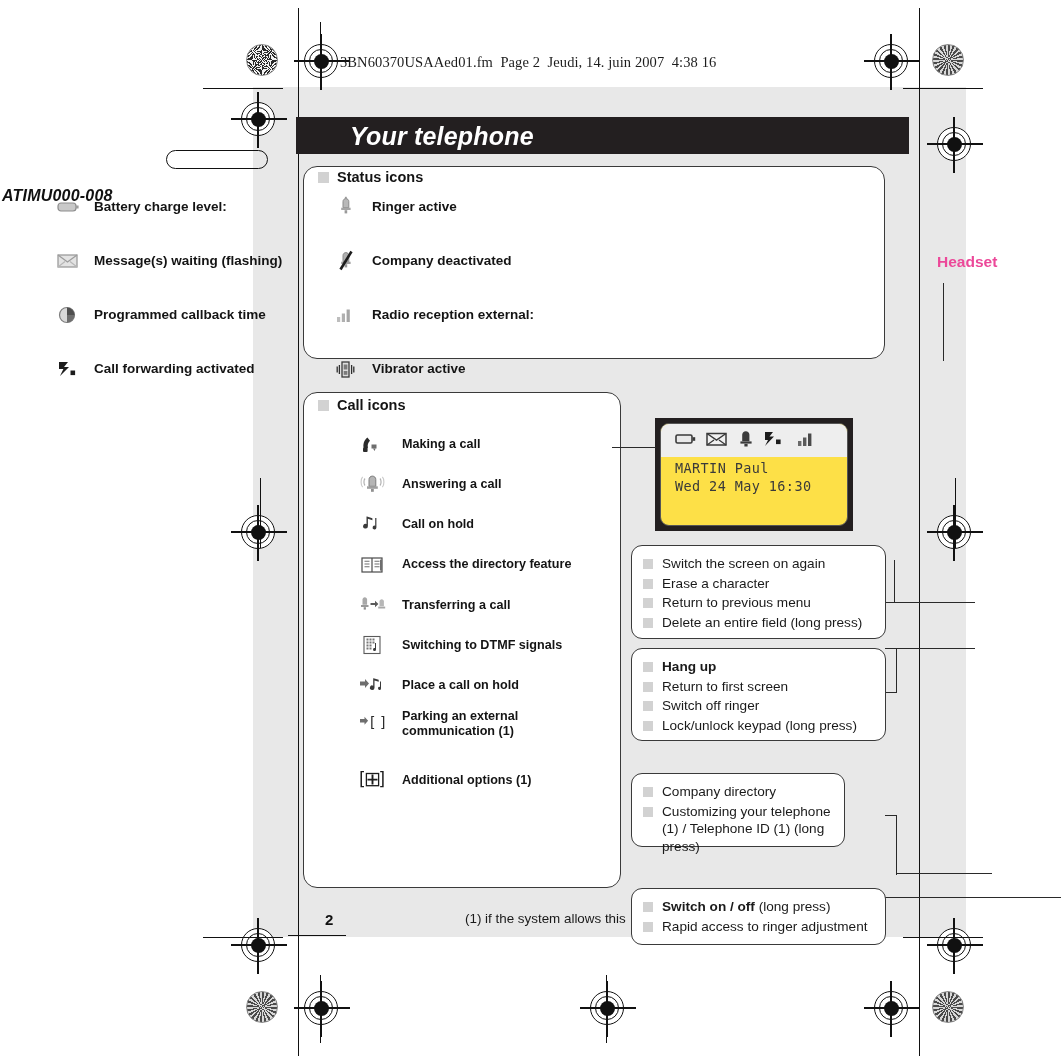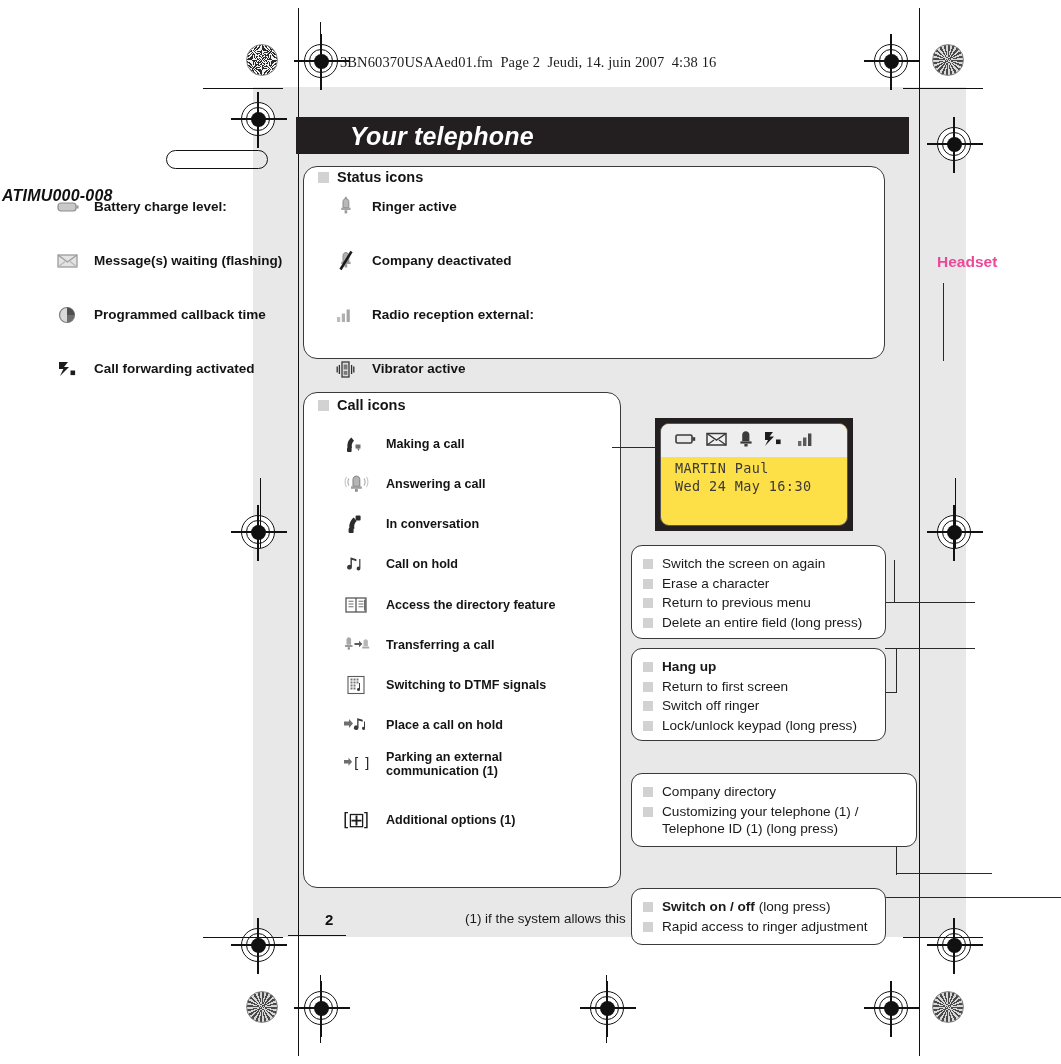--- a/index.html
+++ b/index.html
@@ -301,21 +301,21 @@
   }
   .callout .co-txt {
     font-size: 13.6px;
     color: #1a1a1a;
     line-height: 1.29;
   }
   .callout .co-txt b { font-weight: bold; }
 
   #callout-nav     { left: 631px; top: 545px; width: 255px; height: 94px; }
   #callout-hangup  { left: 631px; top: 648px; width: 255px; height: 93px; }
-  #callout-dir     { left: 631px; top: 773px; width: 286px; height: 74px; }
+  #callout-dir     { left: 631px; top: 773px; width: 214px; height: 74px; }
   #callout-power   { left: 631px; top: 888px; width: 255px; height: 57px; }
 
   
   .conn { position: absolute; background: #2a2a2a; }
   .conn.h { height: 1.3px; }
   .conn.v { width: 1.3px; }
 
   
   .footnote {
     position: absolute;
@@ -518,21 +518,21 @@
   </div>
 
 </div>
 
 <div class="panel" id="call-panel"></div>
 <div class="panel-heading" style="left:318px;top:397px;">
   <span class="sq"></span>
   <span>Call icons</span>
 </div>
 
-<div class="call-list" style="left:342px;top:424px;">
+<div class="call-list" style="left:358px;top:424px;">
 
   <div class="call-row">
     <span class="ic-box">
       <svg width="30" height="24" viewBox="0 0 30 24">
           <path d="M6 17c-1.6-4 .2-9 3.4-11.4l2.6 3.2c-1.9 1.6-2.8 4.6-2 6.9z" fill="#2b2b2b"></path>
           <rect x="5" y="15.5" width="4.6" height="4.6" rx="1" fill="#2b2b2b"></rect>
           <rect x="13.5" y="12.5" width="5" height="4" fill="#6e6e6e"></rect>
           <path d="M15 16.5l1.6 2.4 1-2.4z" fill="#6e6e6e"></path>
         </svg>
     </span>
@@ -545,30 +545,20 @@
           <path d="M11 7.5c0-1.9 1.5-3.4 3.4-3.4s3.4 1.5 3.4 3.4v6.8H11z" fill="#b5b5b5" stroke="#7d7d7d" stroke-width="1"></path>
           <rect x="9" y="14.3" width="10.8" height="2.5" fill="#9f9f9f"></rect>
           <rect x="13" y="17" width="2.8" height="2.8" fill="#909090"></rect>
           <path d="M7 6.5C5.6 8 5.6 12 7 13.5M22 6.5c1.4 1.5 1.4 5.5 0 7" stroke="#b2b2b2" stroke-width="1.2" fill="none"></path>
           <path d="M4.6 4.8C2.6 7 2.6 13 4.6 15.2M24.4 4.8c2 2.2 2 8.2 0 10.4" stroke="#c8c8c8" stroke-width="1.1" fill="none"></path>
         </svg>
     </span>
     <span class="lbl">Answering a call</span>
   </div>
 
-  <div class="call-row">
-    <span class="ic-box">
-      <svg width="30" height="24" viewBox="0 0 30 24">
-          <path d="M8 18c-1.8-4.4.2-10 3.8-12.6l2.9 3.5c-2.1 1.8-3.1 5.1-2.2 7.6z" fill="#2b2b2b"></path>
-          <rect x="6.6" y="16" width="5" height="5" rx="1" fill="#2b2b2b"></rect>
-          <rect x="13.6" y="3.6" width="5" height="5" rx="1" fill="#2b2b2b"></rect>
-        </svg>
-    </span>
-    <span class="lbl">In conversation</span>
-  </div>
 
   <div class="call-row">
     <span class="ic-box">
       <svg width="30" height="24" viewBox="0 0 30 24">
           <path d="M9 4.6l5.4 1.6v2L9.9 6.7v7.5a2.4 2.4 0 1 1-1.4-2.2V4.6z" fill="#3a3a3a"></path>
           <path d="M18.4 6v9.6a1.9 1.9 0 1 1-1.2-1.8V6z" fill="#3a3a3a"></path>
         </svg>
     </span>
     <span class="lbl">Call on hold</span>
   </div>

